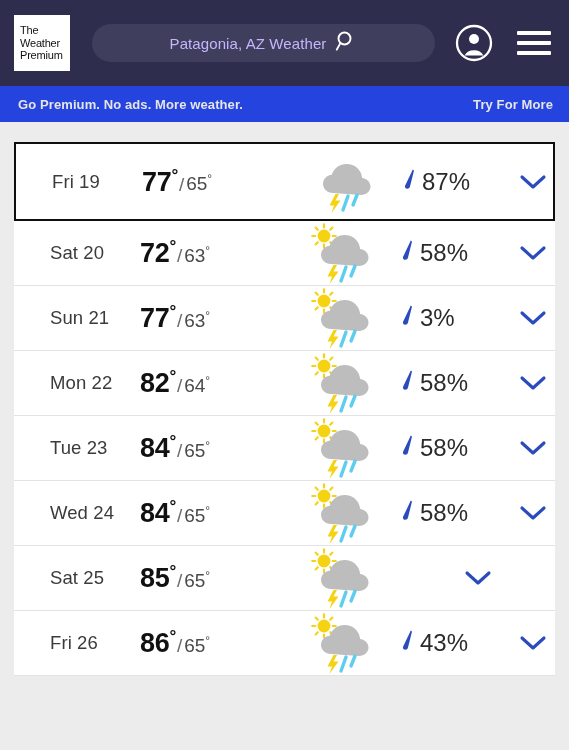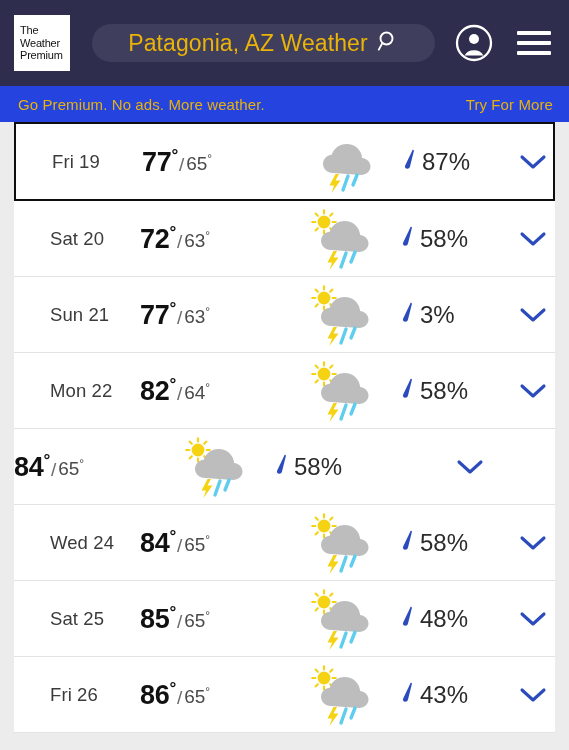--- a/index.html
+++ b/index.html
@@ -42,22 +42,22 @@
     height: 38px;
     background: #3f3e5c;
     border-radius: 19px;
     display: flex;
     align-items: center;
     justify-content: center;
     gap: 9px;
     cursor: text;
   }
   .search-pill .txt {
-    color: #eab308;
-    font-size: 23px;
+    color: #c4b5fd;
+    font-size: 15px;
     letter-spacing: 0.1px;
   }
   .icon-btn { flex: 0 0 auto; cursor: pointer; display:flex; align-items:center; }
   .avatar { margin-right: 24px; }
   .hamburger { display: flex; flex-direction: column; gap: 6px; }
   .hamburger i {
     display: block; width: 34px; height: 4px;
     background: #ffffff; border-radius: 1px;
   }
 
@@ -65,39 +65,40 @@
   .promo {
     height: 36px;
     background: #2543df;
     display: flex;
     align-items: center;
     justify-content: space-between;
     padding: 0 16px 0 18px;
     cursor: pointer;
   }
   .promo .msg, .promo .cta {
-    color: #eab308;
-    font-size: 15px;
-    font-weight: normal;
+    color: #e5e5e5;
+    font-size: 13px;
+    font-weight: bold;
     letter-spacing: 0.1px;
   }
 
   
   .list-wrap {
     padding: 0 14px;
     background: #ececed;
     height: calc(750px - 86px - 36px);
     overflow: hidden;
   }
   .card {
     background: #0c4a6e;
     width: 100%;
+    margin-top: 20px;
   }
   .row {
-    height: 76px;
+    height: 65px;
     display: flex;
     align-items: center;
     background: #ffffff;
     border-bottom: 1px solid #e3e3e5;
     cursor: pointer;
     position: relative;
   }
   .row.focused {
     border: 2.5px solid #0e0e0e;
     height: 79px;
@@ -390,20 +391,21 @@
 
     <div class="col-chev">
 
   <svg width="30" height="18" viewBox="0 0 30 18">
     <polyline points="4,4 15,14 26,4" fill="none" stroke="#2b4bbd" stroke-width="3.1" stroke-linecap="round" stroke-linejoin="round"></polyline>
   </svg>
     </div>
   </div>
 
   <div class="row">
+    <div class="col-day">Tue 23</div>
 
     <div class="col-temp">
       <span class="hi"><span>84</span><sup>°</sup></span>
       <span class="slash">/</span>
       <span class="lo"><span>65</span><sup>°</sup></span>
     </div>
 
     <div class="col-icon">
 
   <svg width="76" height="64" viewBox="0 0 76 64">
@@ -537,27 +539,20 @@
     <g>
       <path d="M26.5 44 L20.5 55.5 L25 55.5 L22.5 63 L31.5 50.5 L26.5 50.5 L30 44 Z" fill="#f5d312"></path>
     </g>
     <g stroke="#5ecdee" stroke-width="3.4" stroke-linecap="round">
       <line x1="39" y1="46" x2="34" y2="60"></line>
       <line x1="48" y1="45" x2="44" y2="55"></line>
     </g>
   </svg>
     </div>
 
-    <div class="col-precip">
-      <span class="drop">
-  <svg width="13" height="22" viewBox="0 0 13 22">
-    <path d="M10.8 1.5 L3.2 17.6 C2.4 19.3 3.4 20.8 5.2 20.8 C6.6 20.8 7.6 20 8 18.6 L12 2.6 Z" fill="#2b4bbd"></path>
-  </svg></span>
-      <span>48%</span>
-    </div>
 
     <div class="col-chev">
 
   <svg width="30" height="18" viewBox="0 0 30 18">
     <polyline points="4,4 15,14 26,4" fill="none" stroke="#2b4bbd" stroke-width="3.1" stroke-linecap="round" stroke-linejoin="round"></polyline>
   </svg>
     </div>
   </div>
 
   <div class="row">

